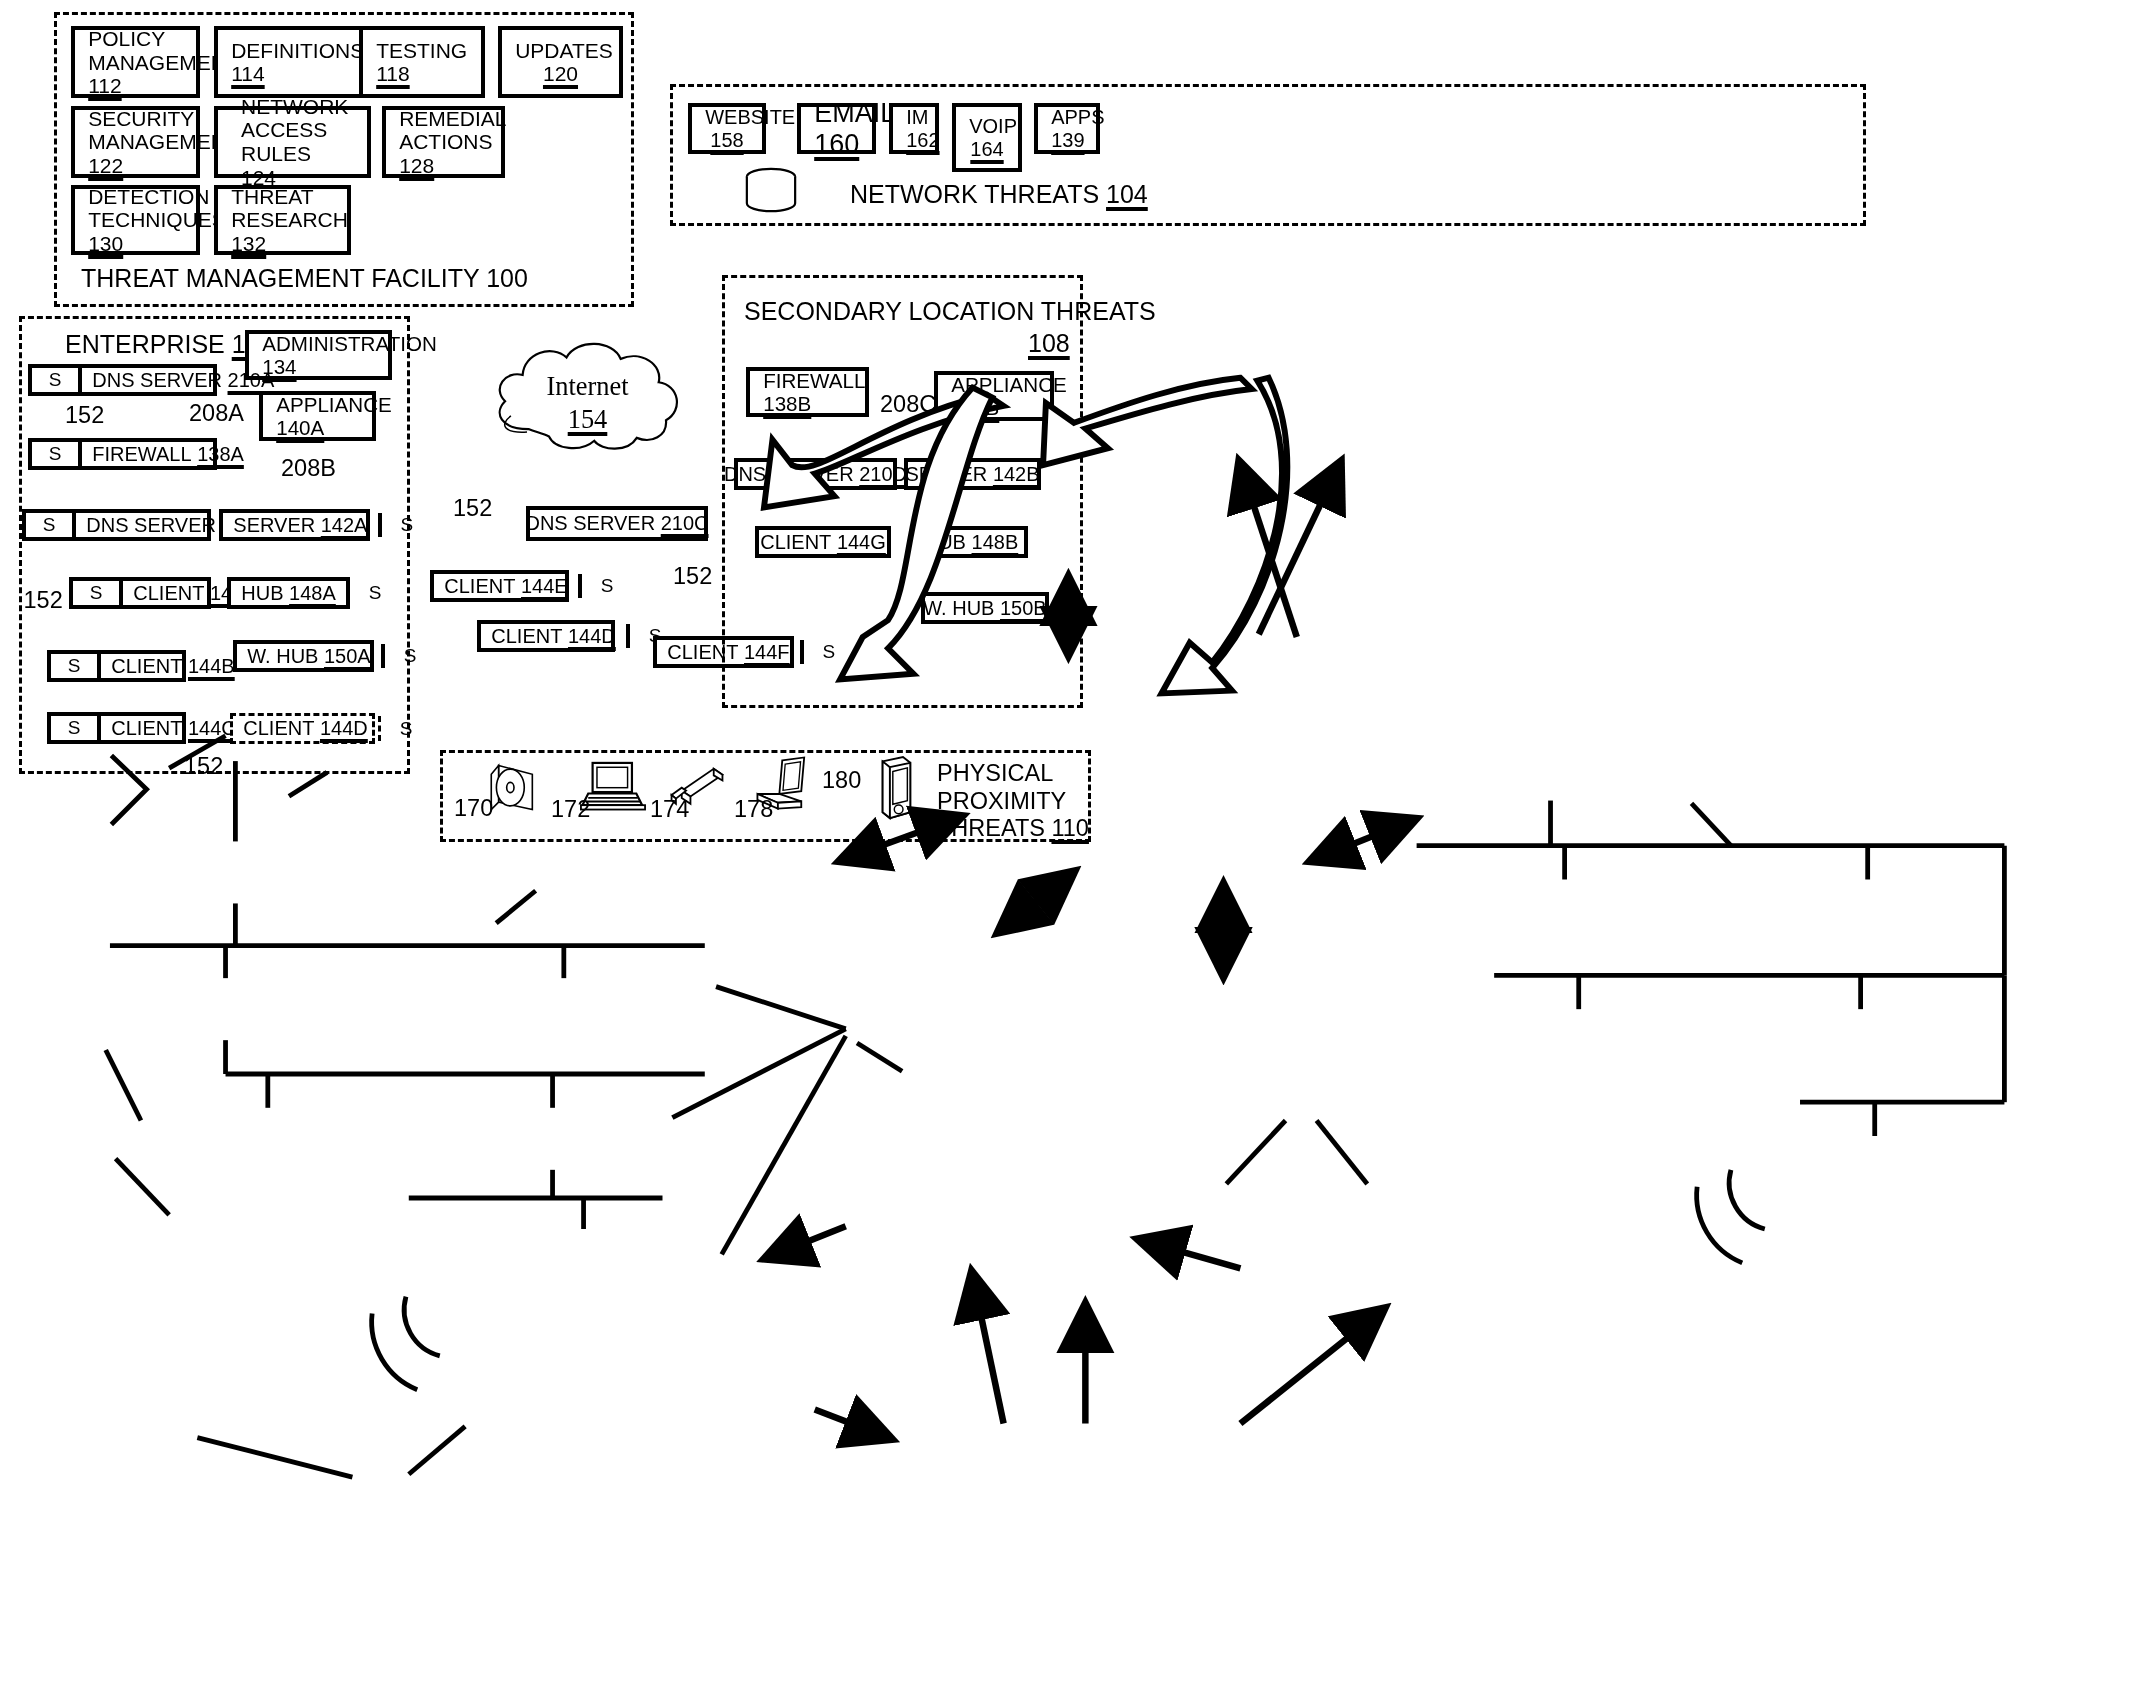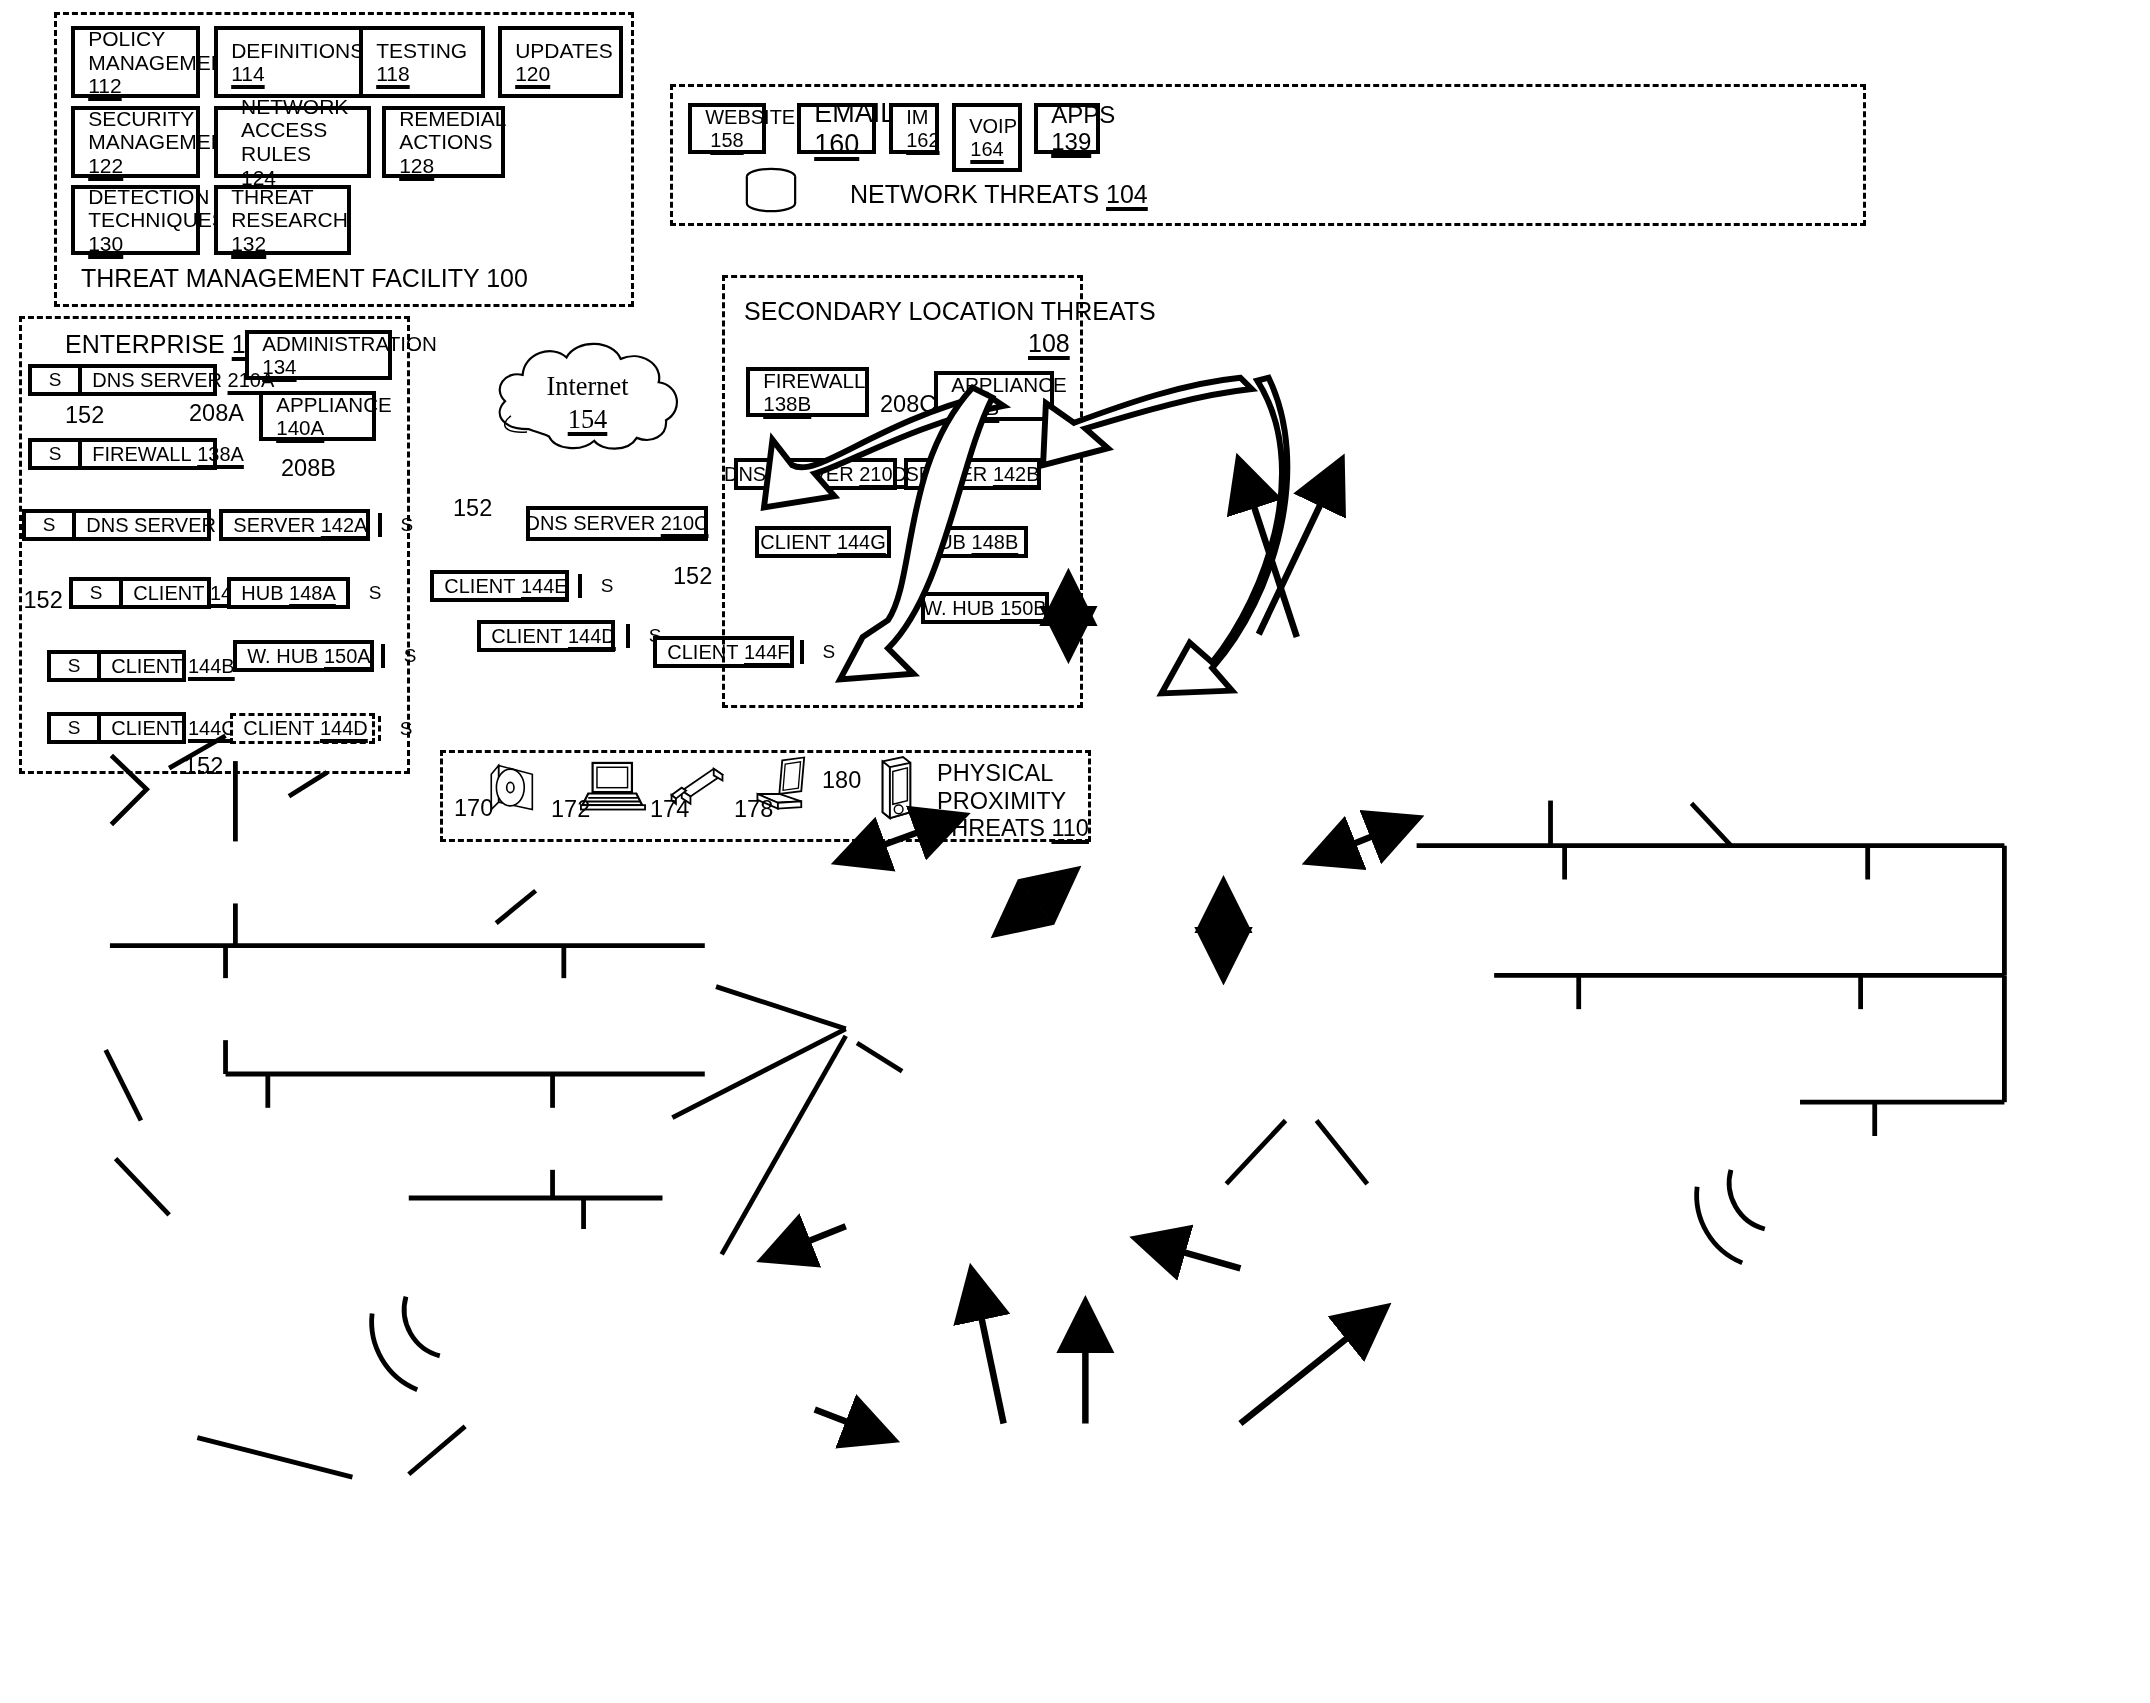--- a/index.html
+++ b/index.html
@@ -34,21 +34,21 @@
 
   <div class="abs box" style="left:71px;top:26.4px;width:129px;height:72px;">
     <div class="t f28" style="font-size:21px;"><span>POLICY MANAGEMENT</span><br><span class="u">112</span></div>
   </div>
   <div class="abs box" style="left:214px;top:26.4px;width:160px;height:72px;">
     <div class="t" style="font-size:21px;"><span>DEFINITIONS</span><br><span class="u">114</span></div>
   </div>
   <div class="abs box" style="left:359px;top:26.4px;width:126px;height:72px;">
     <div class="t" style="font-size:21px;"><span>TESTING</span><br><span class="u">118</span></div>
   </div>
-  <div class="abs box" style="left:498px;top:26.4px;width:125px;height:72px;">
+  <div class="abs box" style="left:498px;top:26.4px;width:125px;height:72px;text-align:center;">
     <div class="t" style="font-size:21px;"><span>UPDATES</span><br><span class="u">120</span></div>
   </div>
 
   <div class="abs box" style="left:71px;top:106px;width:129px;height:72px;">
     <div class="t" style="font-size:21px;"><span>SECURITY MANAGEMENT</span><br><span class="u">122</span></div>
   </div>
   <div class="abs box" style="left:214px;top:106px;width:157px;height:72px;">
     <div class="t" style="font-size:21px;padding-left:23px;"><span>NETWORK ACCESS RULES</span><br><span class="u">124</span></div>
   </div>
   <div class="abs box" style="left:382px;top:106px;width:123px;height:72px;">
@@ -75,21 +75,21 @@
   <div class="abs box ctr" style="left:797px;top:103px;width:79px;height:51px;">
     <div class="t ctr" style="font-size:27px;"><span>EMAIL</span><br><span class="u">160</span></div>
   </div>
   <div class="abs box ctr" style="left:889px;top:103px;width:50px;height:51px;">
     <div class="t ctr" style="font-size:20px;"><span>IM</span><br><span class="u">162</span></div>
   </div>
   <div class="abs box ctr" style="left:952px;top:103px;width:70px;height:69px;">
     <div class="t ctr" style="font-size:20px;"><span>VOIP</span><br><span class="u">164</span></div>
   </div>
   <div class="abs box ctr" style="left:1034px;top:103px;width:66px;height:51px;">
-    <div class="t ctr" style="font-size:24px;text-align:right;"><span>APPS</span><br><span class="u">139</span></div>
+    <div class="t ctr" style="font-size:20px;text-align:right;"><span>APPS</span><br><span class="u">139</span></div>
   </div>
 
   <div class="abs" style="left:741px;top:167px;width:60px;height:46px;">
     <svg viewBox="0 0 82 62" width="60" height="46">
       <ellipse cx="41" cy="13" rx="33" ry="11" fill="#fff" stroke="#000" stroke-width="3"></ellipse>
       <path d="M8 13 L8 49 A33 11 0 0 0 74 49 L74 13" fill="#fff" stroke="#000" stroke-width="3"></path>
     </svg>
   </div>
 
   <div class="abs" style="left:850px;top:180px;font-size:25px;white-space:nowrap;">

